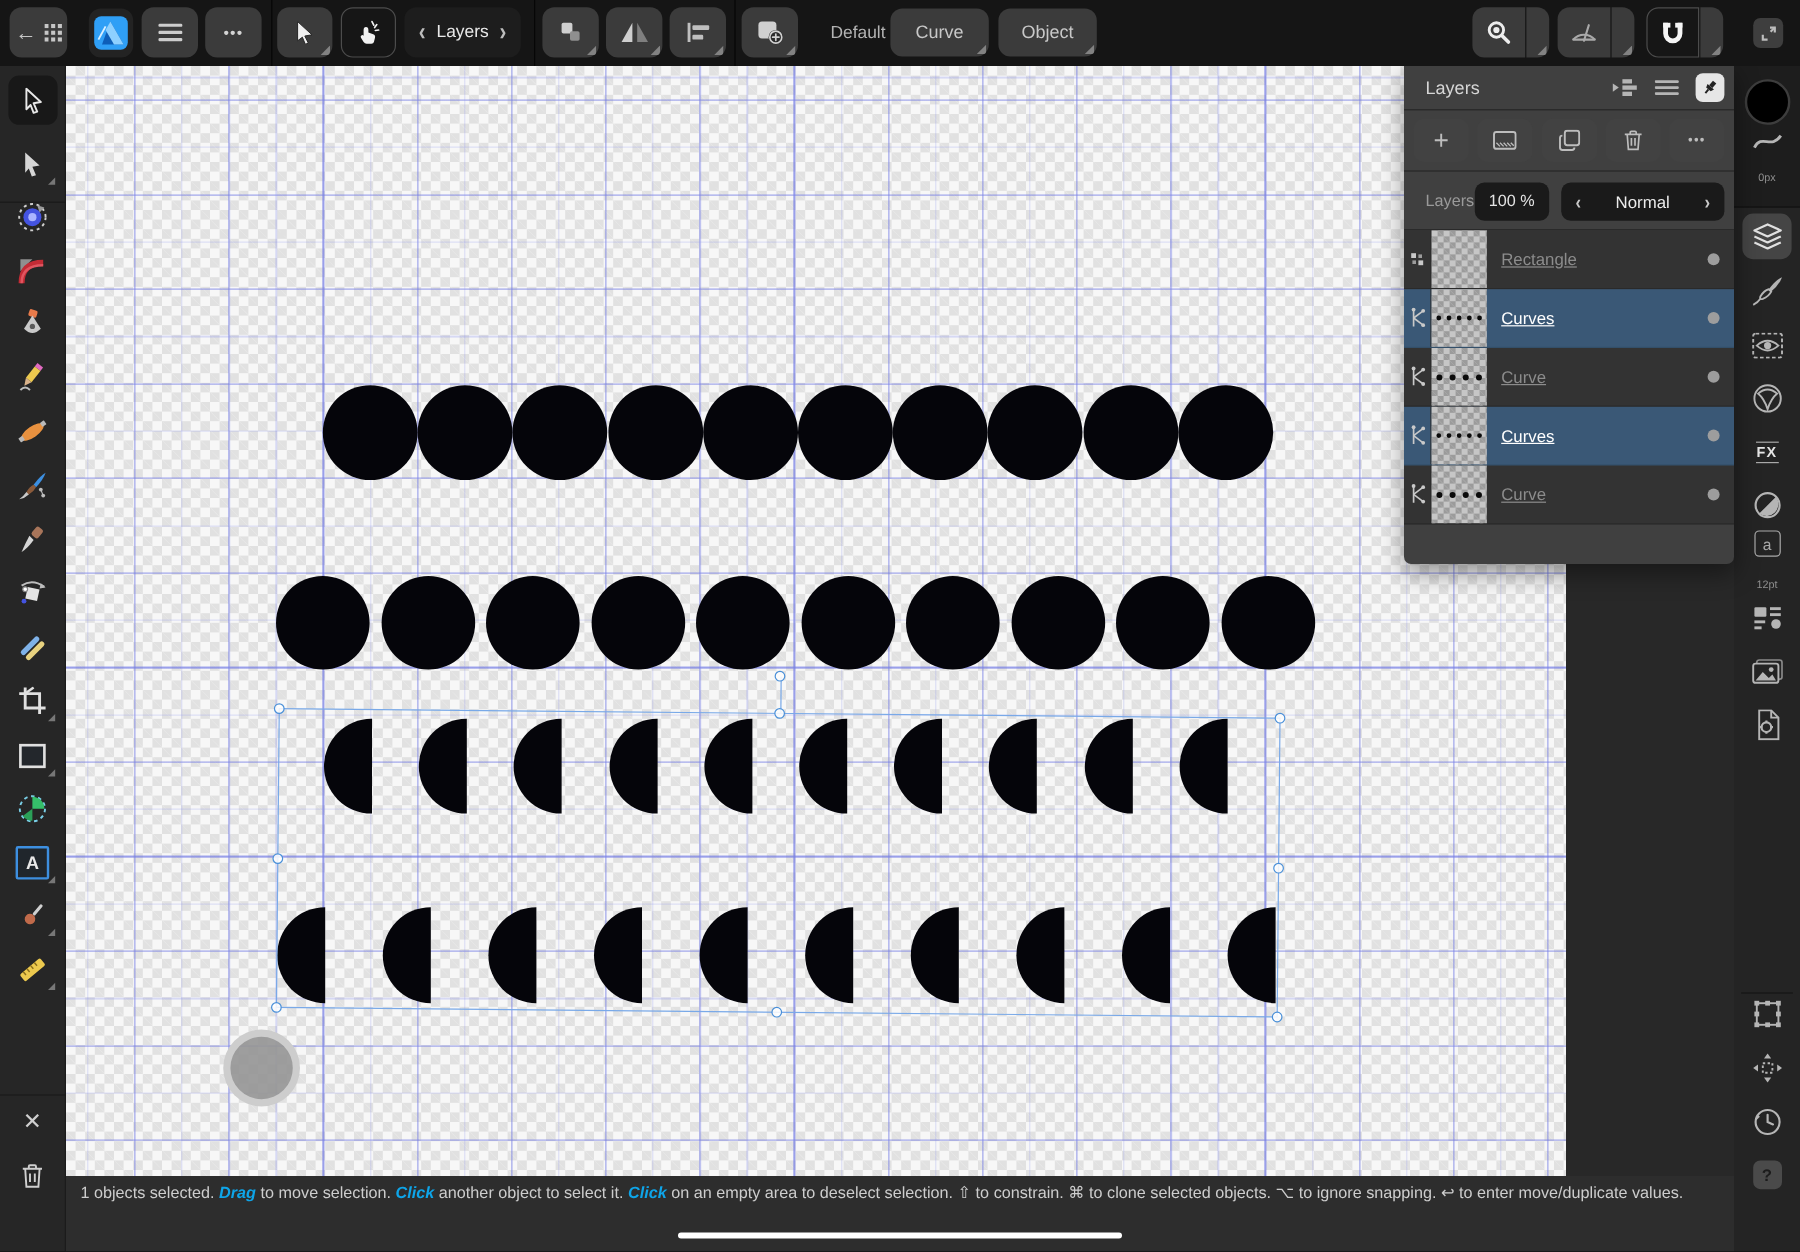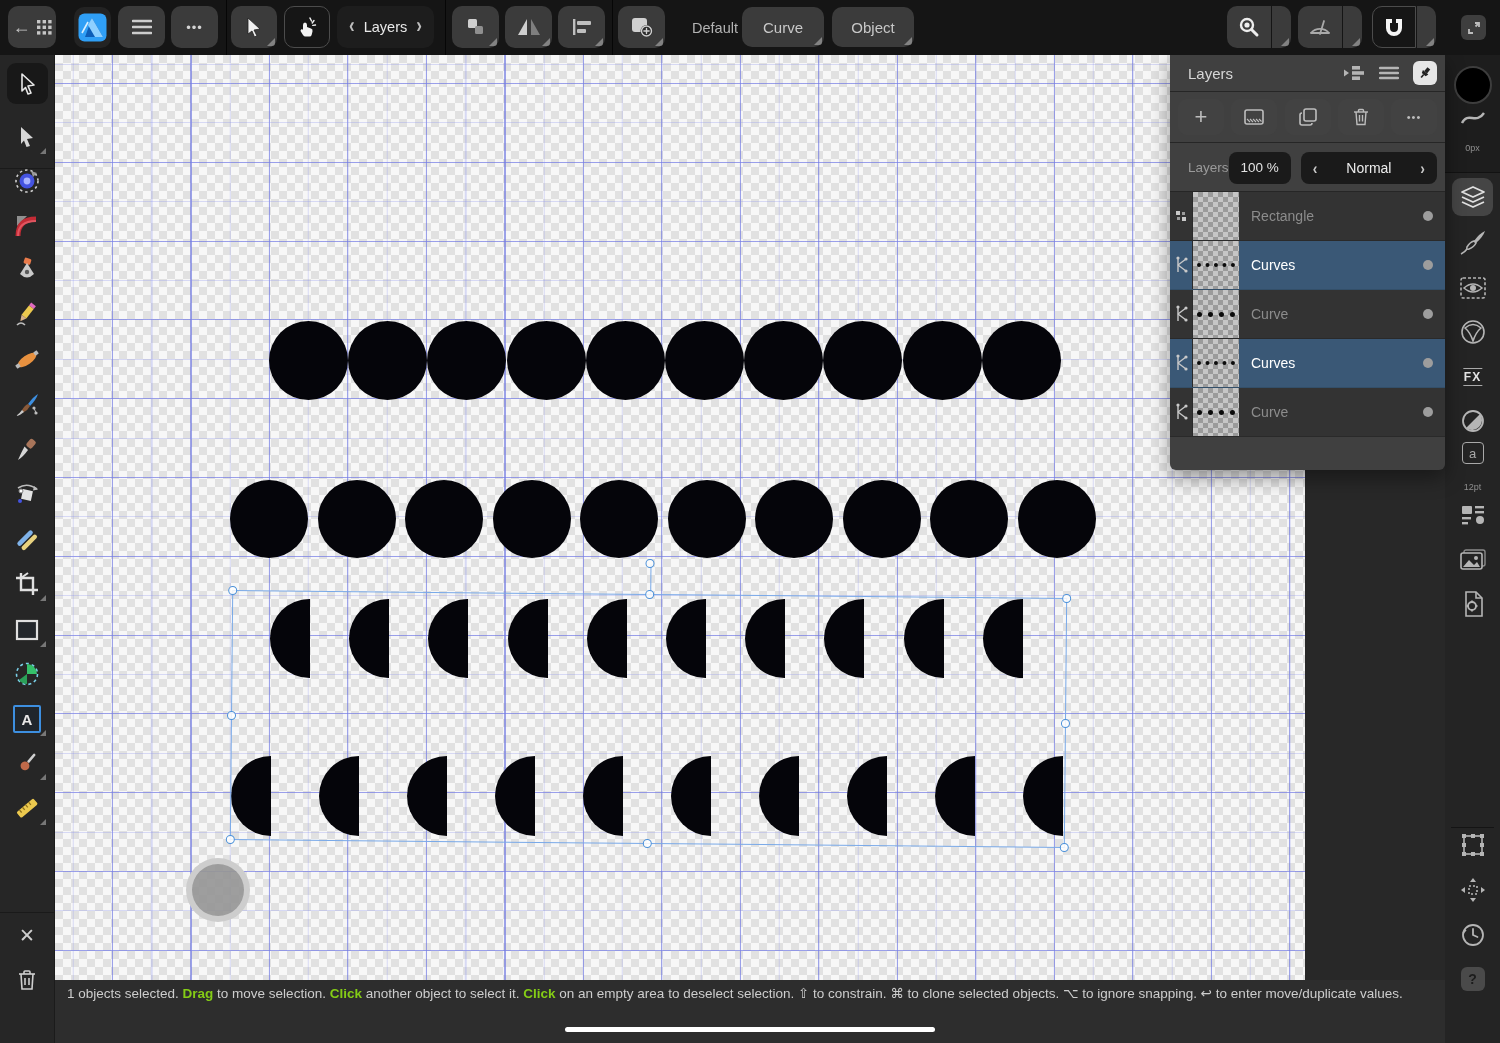--- a/index.html
+++ b/index.html
@@ -76,21 +76,21 @@
   .fxicon{font-size:12px;color:#e5e5e5;border-top:1.5px solid #a9a9a9;border-bottom:1.5px solid #a9a9a9;
           padding:1px 1px;letter-spacing:1px;font-weight:bold;}
   .aicon{width:20px;height:20px;border:1.5px solid #a9a9a9;border-radius:4px;color:#a9a9a9;
          display:flex;align-items:center;justify-content:center;font-size:13px;}
   .helpbtn{width:24px;height:24px;border-radius:6px;background:#4a4a4a;color:#1c1c1c;font-weight:bold;
            display:flex;align-items:center;justify-content:center;font-size:14px;}
 
   
   .statusbar{position:absolute;left:55px;top:980px;width:1390px;height:63px;background:#2d2d2d;z-index:25;
              color:#cdcdcd;font-size:13.5px;line-height:16.5px;box-sizing:border-box;padding:6px 0 0 12px;}
-  .statusbar .b{font-weight:bold;color:#84cc16;}
+  .statusbar .b{font-weight:bold;color:#0ea5e9;font-style:italic;}
   .statusbar .txt{display:block;width:1350px;}
   .homebar{position:absolute;left:565px;top:1027px;width:370px;height:5px;border-radius:3px;background:#ffffff;z-index:50;}
 
   
   .panel{position:absolute;left:1170px;top:55px;width:275px;height:415px;background:#404040;z-index:35;
          border-radius:0 0 6px 6px;box-shadow:0 8px 20px rgba(0,0,0,.4);}
   .p-header{position:absolute;left:0;top:0;width:100%;height:36px;display:flex;align-items:center;}
   .p-title{color:#d6d6d6;font-size:15px;margin-left:18px;flex:1;}
   .p-hicon{margin-right:14px;display:flex;align-items:center;}
   .pinchip{width:24px;height:24px;border-radius:6px;background:#e6e6e6;display:flex;align-items:center;justify-content:center;margin-right:8px;}
@@ -109,21 +109,21 @@
   .layer-row.sel{background:#3a5876;border-bottom:1px solid #334f69;}
   .row-strip{width:22px;height:48px;display:flex;align-items:center;justify-content:center;border-right:1px solid #2a2a2a;}
   .row-thumb{width:46px;height:48px;position:relative;display:flex;align-items:center;justify-content:center;
       background:
        linear-gradient(45deg,#9b9b9b 25%,transparent 25%,transparent 75%,#9b9b9b 75%),
        linear-gradient(45deg,#9b9b9b 25%,#c6c6c6 25%,#c6c6c6 75%,#9b9b9b 75%);
       background-size:10px 10px;background-position:0 0,5px 5px;}
   .dots{width:38px;height:0;}
   .k-curves .dots{border-top:4px dotted #0b0b0b;}
   .k-curve .dots{border-top:5px dotted #0b0b0b;}
-  .row-label{flex:1;margin-left:12px;font-size:14px;color:#8c8c8c;}
+  .row-label{flex:1;margin-left:12px;font-size:14px;color:#8c8c8c;text-decoration:underline;}
   .layer-row.sel .row-label{color:#ffffff;}
   .row-dot{width:10px;height:10px;border-radius:50%;background:#9d9d9d;margin-right:12px;}
   .ic-rect,.ic-node{display:flex;}
 </style>
 </head>
 <body>
 
 <div class="topbar">
   <div class="tb-btn" style="left:8px;width:48px;">
     <span class="glyph">←</span>

